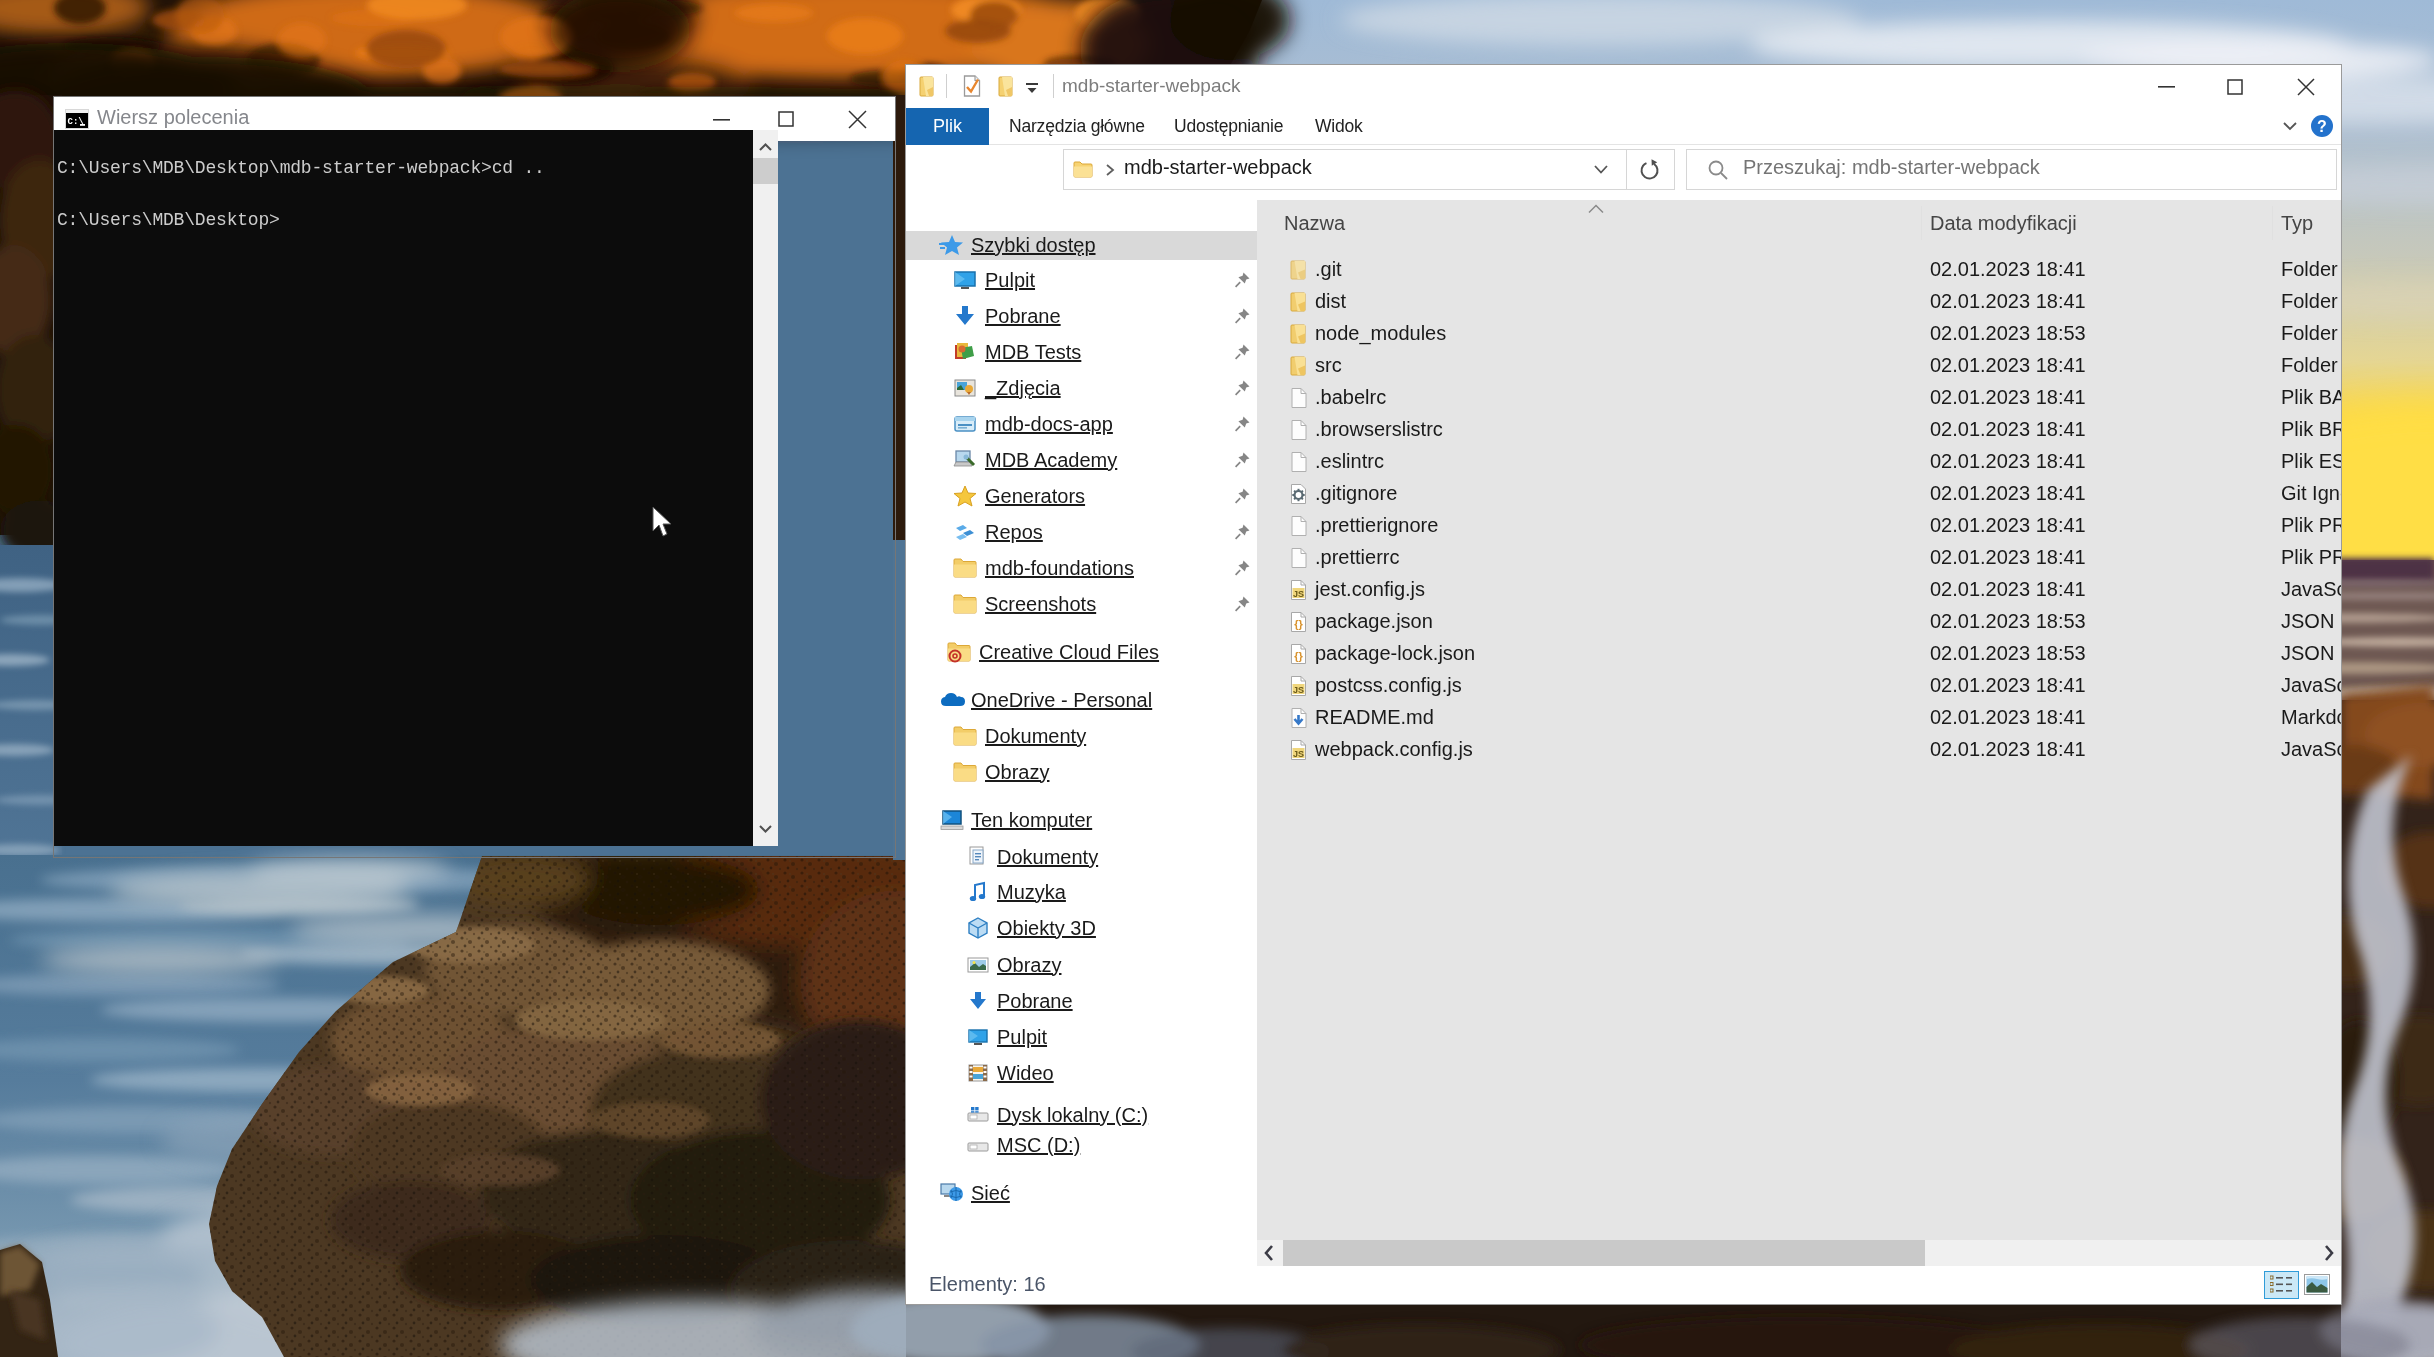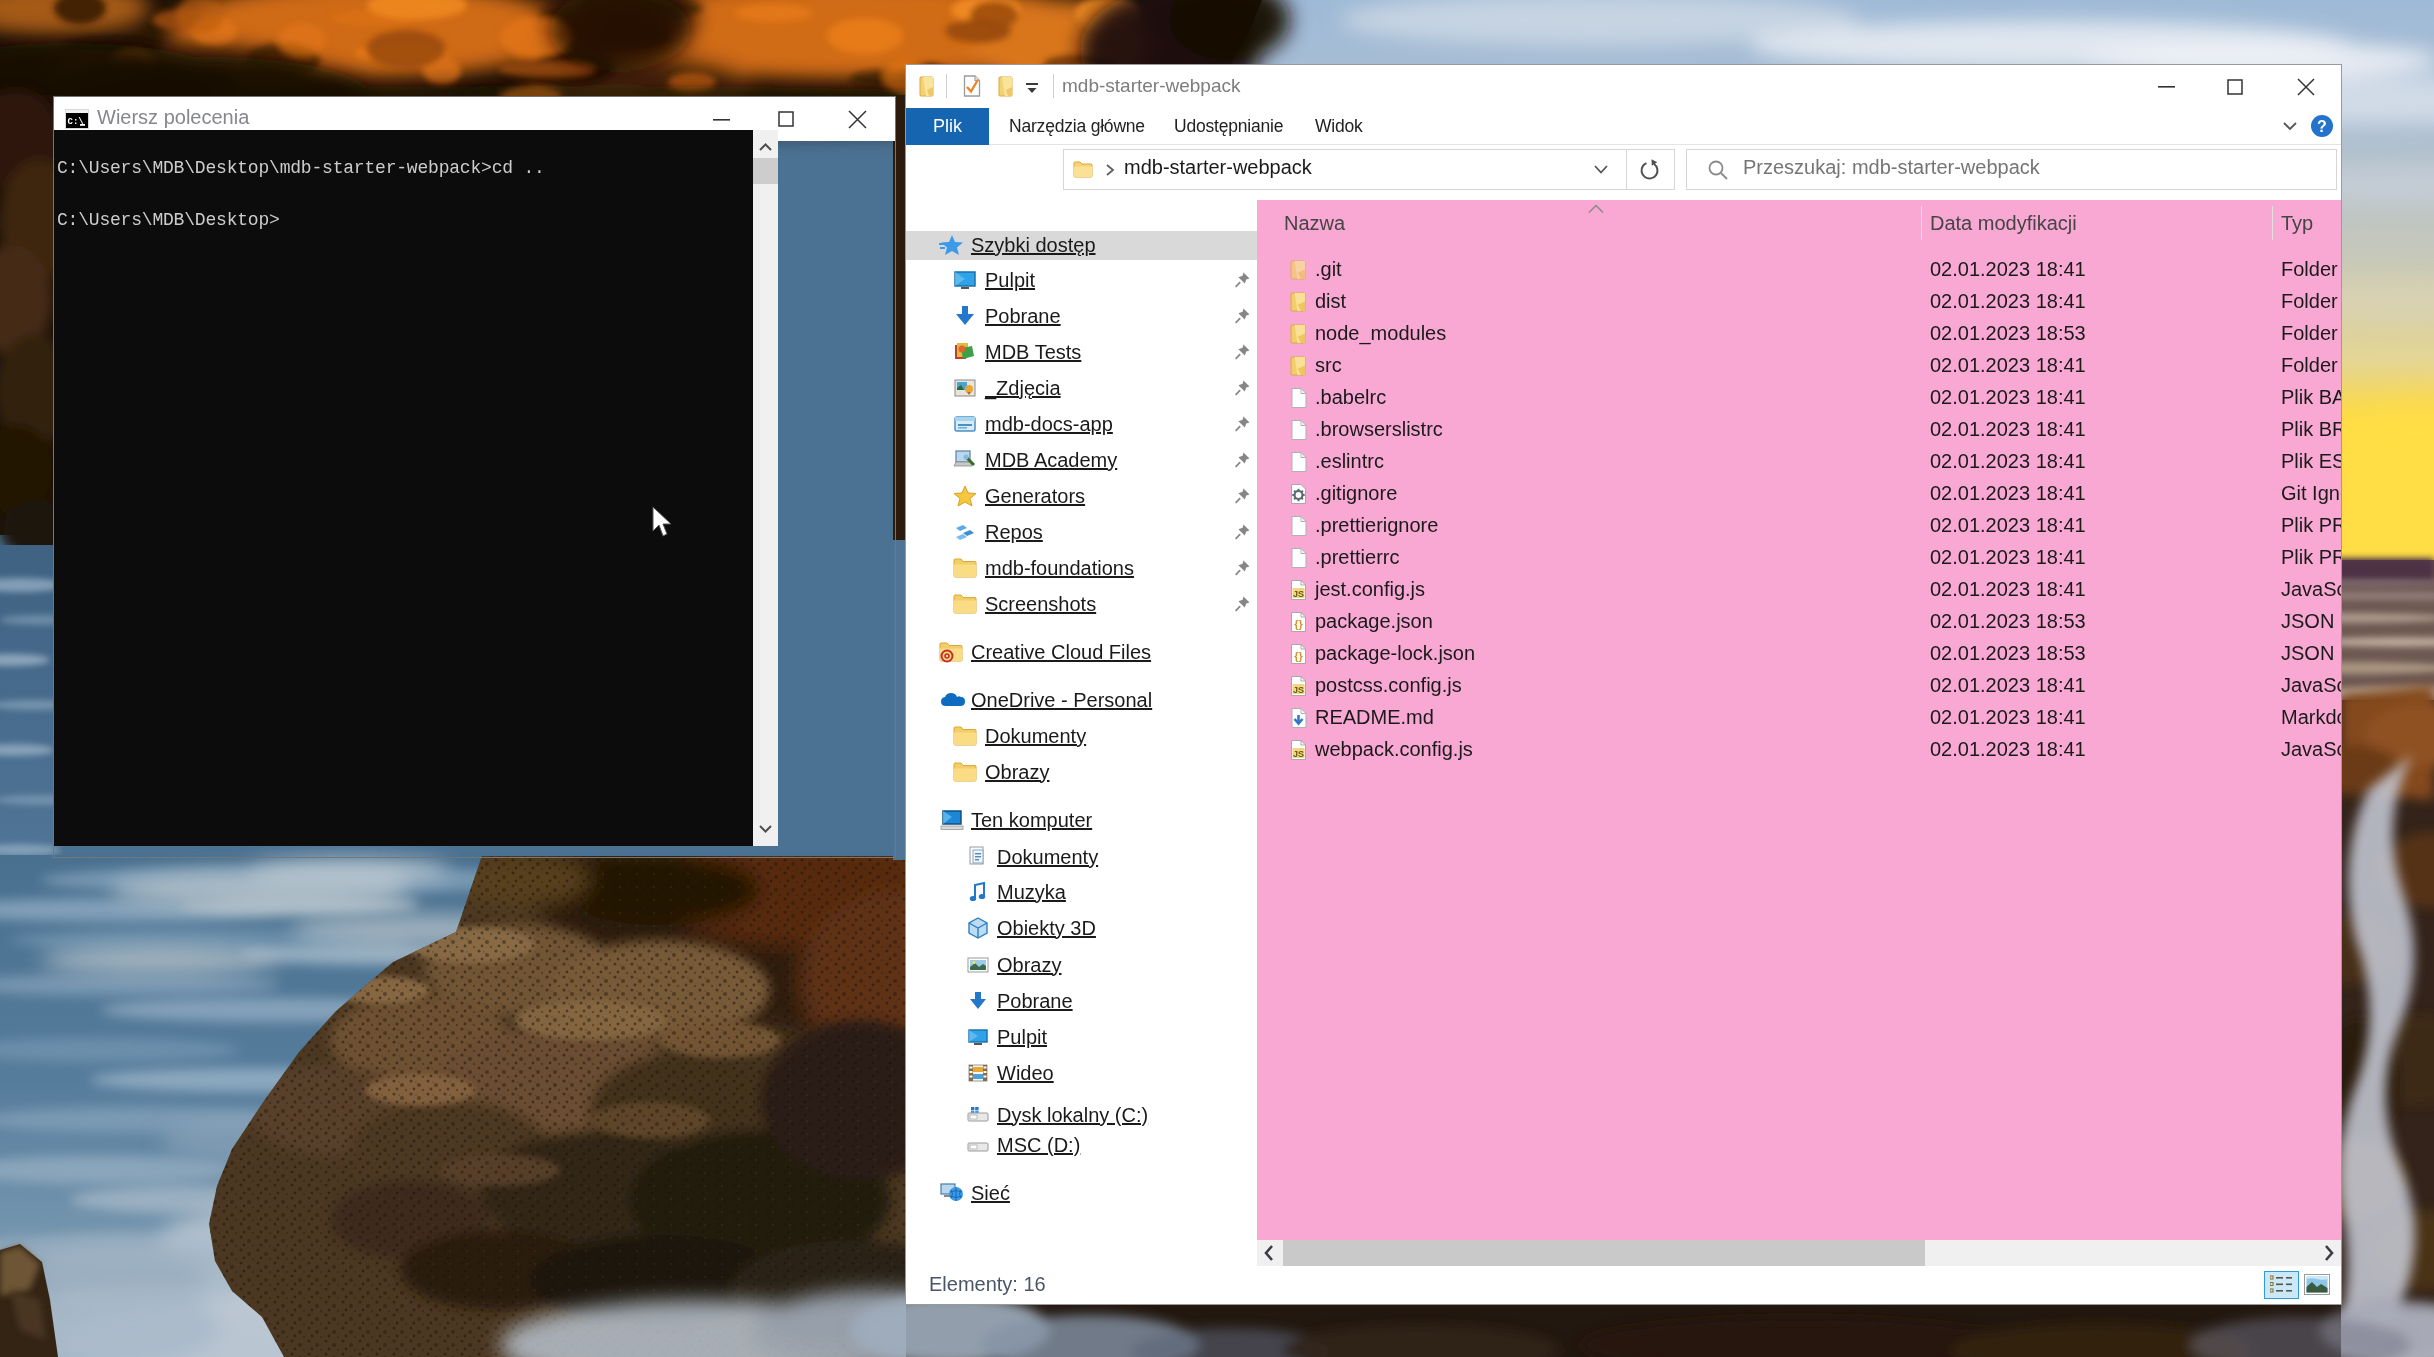--- a/index.html
+++ b/index.html
@@ -23,21 +23,21 @@
 #etitle{position:absolute;left:0;top:0;width:1435px;height:43px;background:#fff;}
 #etabs{position:absolute;left:0;top:43px;width:1435px;height:36px;background:#fff;border-bottom:1px solid #e4e4e4;}
 #plik{position:absolute;left:0;top:0;width:83px;height:52px;background:#1565b0;color:#fff;text-align:center;line-height:36px;font-size:18px;}
 .tab{position:absolute;top:0;height:36px;line-height:36px;font-size:17.5px;letter-spacing:-0.2px;color:#222;}
 #eaddr{position:absolute;left:0;top:80px;width:1435px;height:55px;background:#fff;}
 .abox{position:absolute;top:4px;height:39px;border:1px solid #d6d6d6;background:#fff;}
 #enav{position:absolute;left:0;top:135px;width:351px;height:1040px;background:#fff;overflow:hidden;}
 .nitem{position:absolute;height:30px;display:flex;align-items:center;text-decoration:underline;}
 .nitem .lbl{white-space:nowrap;}
 .npin{position:absolute;width:18px;height:18px;}
-#efiles{position:absolute;left:351px;top:135px;width:1084px;height:1040px;background:#f9a8d4;overflow:hidden;}
+#efiles{position:absolute;left:351px;top:135px;width:1084px;height:1040px;background:#e5e5e5;overflow:hidden;}
 .frow{position:absolute;left:0;height:32px;width:1084px;}
 .fico{position:absolute;left:31px;top:5px;width:22px;height:22px;}
 .fname{position:absolute;left:58px;top:4px;font-size:20px;color:#1a1a1a;white-space:nowrap;}
 .fdate{position:absolute;left:673px;top:4px;font-size:20px;color:#1a1a1a;white-space:nowrap;}
 .ftype{position:absolute;left:1024px;top:4px;font-size:20px;color:#1a1a1a;white-space:nowrap;}
 #ehsb{position:absolute;left:351px;top:1175px;width:1084px;height:26px;background:#f0f0f0;}
 #ehsb .thumb{position:absolute;left:26px;top:0;width:642px;height:26px;background:#c9c9c9;}
 #estatus{position:absolute;left:0;top:1201px;width:1435px;height:38px;background:#fff;}
 #estatus .txt{position:absolute;left:23px;top:7px;font-size:20px;color:#4a5568;}
 .hdr{position:absolute;top:0;font-size:20px;color:#454545;white-space:nowrap;}
@@ -554,21 +554,21 @@
           </svg>
       <span class="lbl" style="margin-left:8px;">mdb-foundations</span>
     </div>
     <div class="nitem" style="left:47px;top:389px;">
       <svg width="24" height="22" viewBox="0 0 24 22">
             <path d="M1 3 Q1 2 2 2 L8 2 L10 4.5 L22 4.5 Q23 4.5 23 5.5 L23 19 Q23 20 22 20 L2 20 Q1 20 1 19 Z" fill="#f3cd68" stroke="#dca838" stroke-width="1"></path>
             <path d="M1 7.5 L23 7.5 L23 19 Q23 20 22 20 L2 20 Q1 20 1 19 Z" fill="#fadc85"></path>
           </svg>
       <span class="lbl" style="margin-left:8px;">Screenshots</span>
     </div>
-    <div class="nitem" style="left:33px;top:437px;">
+    <div class="nitem" style="left:41px;top:437px;">
       <svg width="26" height="22" viewBox="0 0 26 22">
             <path d="M1 3 Q1 2 2 2 L8 2 L10 4.5 L22 4.5 Q23 4.5 23 5.5 L23 19 Q23 20 22 20 L2 20 Q1 20 1 19 Z" fill="#f3cd68" stroke="#dca838" stroke-width="1"></path>
             <path d="M1 7.5 L23 7.5 L23 19 Q23 20 22 20 L2 20 Q1 20 1 19 Z" fill="#fadc85"></path>
             <circle cx="8" cy="15" r="5.5" fill="none" stroke="#c43028" stroke-width="2"></circle>
             <circle cx="8" cy="15" r="2" fill="none" stroke="#c43028" stroke-width="1.6"></circle>
           </svg>
       <span class="lbl" style="margin-left:6px;">Creative Cloud Files</span>
     </div>
     <div class="nitem" style="left:33px;top:485px;">
       <svg width="28" height="20" viewBox="0 0 28 20">

